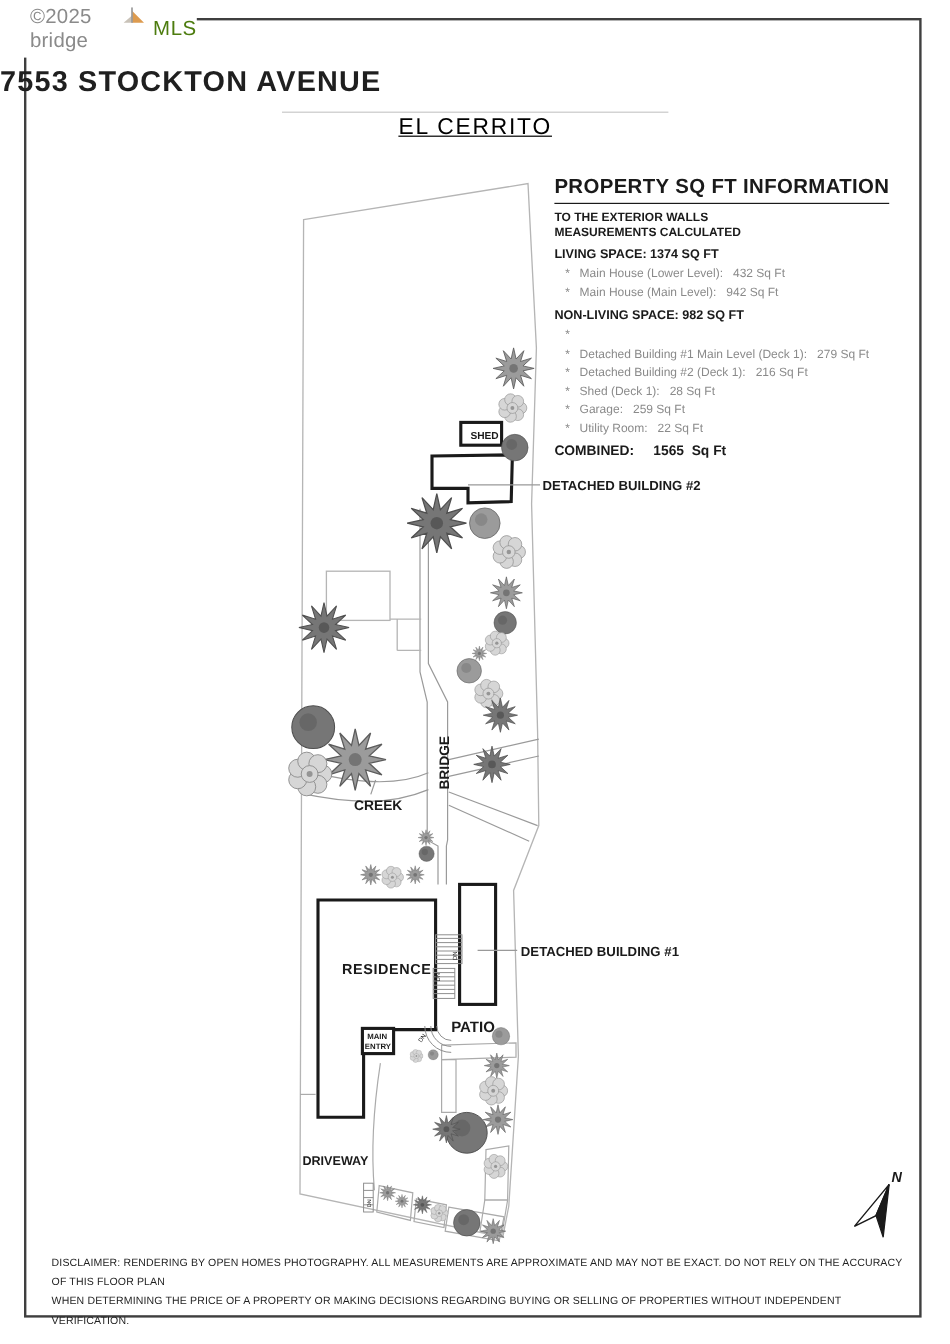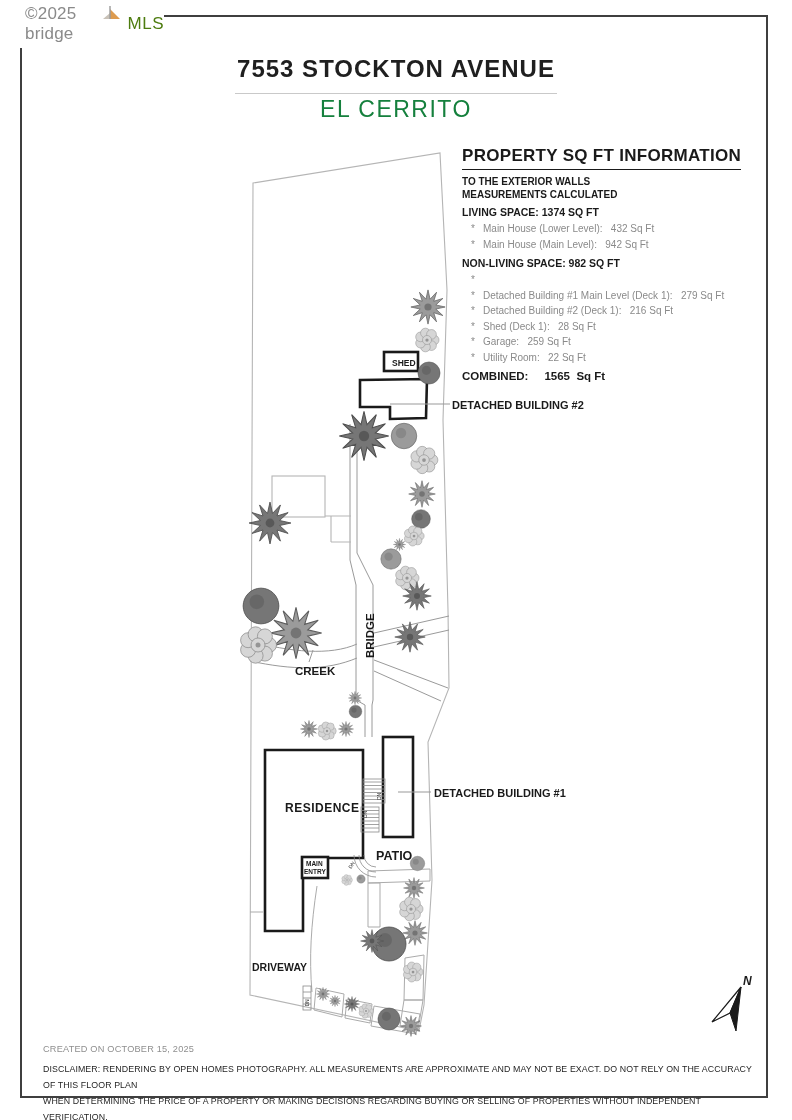--- a/index.html
+++ b/index.html
@@ -7,26 +7,26 @@
        font-family:"Liberation Sans",sans-serif;color:#1a1a1a;}
   .page-border{position:absolute;left:20px;top:15px;width:748px;height:1083px;
        border:2px solid #3f3f3f;box-sizing:border-box;}
   
   .logo-box{position:absolute;left:0;top:0;width:164px;height:48px;background:#fff;
        z-index:6;display:flex;align-items:center;padding-left:25px;box-sizing:border-box;}
   .logo-copy{font-size:17px;color:#8a8a8a;letter-spacing:.2px;}
   .logo-brand{font-size:17px;color:#4d7c0f;letter-spacing:.5px;}
   .logo-icon{position:absolute;left:98px;top:6px;}
   
-  .page-title{position:absolute;top:55px;left:0;width:100%;text-align:center;
+  .page-title{position:absolute;top:55px;left:0;width:100%;text-align:left;
        font-size:24px;font-weight:bold;letter-spacing:1px;color:#1f1f1f;}
   .title-rule{position:absolute;top:93px;left:235px;width:322px;height:0;
        border-top:1px solid #c9c9c9;}
   .page-subtitle{position:absolute;top:96px;left:0;width:100%;text-align:center;
-       font-size:23px;letter-spacing:1.5px;color:#15803d;}
+       font-size:19px;letter-spacing:1.5px;color:#000000;text-decoration:underline;}
   
   .info{position:absolute;left:462px;top:146px;width:310px;z-index:4;}
   .info-heading{font-size:17px;font-weight:bold;letter-spacing:.3px;display:inline-block;
        border-bottom:1.5px solid #1a1a1a;padding-bottom:3px;margin-bottom:6px;}
   .info-note{font-size:10px;font-weight:bold;line-height:12.5px;}
   .sec-heading{font-size:10.5px;font-weight:bold;margin-top:5px;margin-bottom:3px;}
   .bullet-row{display:flex;font-size:10px;color:#8a8a8a;line-height:15.5px;}
   .bullet{width:12px;margin-left:9px;flex:none;}
   .bullet-text{white-space:pre;}
   .combined{font-size:11.5px;font-weight:bold;margin-top:5px;white-space:pre;}
@@ -251,16 +251,15 @@
   <text x="0" y="0" font-size="4.5" transform="translate(309,1006) rotate(-90)">DN</text>
 
   <g>
     <polygon points="741,987 712,1022 730,1013" fill="#ffffff" stroke="#1a1a1a" stroke-width="1.2"></polygon>
     <polygon points="741,987 730,1013 736,1031" fill="#1a1a1a" stroke="#1a1a1a" stroke-width="1"></polygon>
     <text x="743" y="985" font-size="12" font-style="italic" font-weight="bold">N</text>
   </g>
 </svg>
 
 <div class="footer">
-  <div class="footer-created">CREATED ON OCTOBER 15, 2025</div>
   <div class="footer-line">DISCLAIMER: RENDERING BY OPEN HOMES PHOTOGRAPHY. ALL MEASUREMENTS ARE APPROXIMATE AND MAY NOT BE EXACT. DO NOT RELY ON THE ACCURACY OF THIS FLOOR PLAN</div>
   <div class="footer-line">WHEN DETERMINING THE PRICE OF A PROPERTY OR MAKING DECISIONS REGARDING BUYING OR SELLING OF PROPERTIES WITHOUT INDEPENDENT VERIFICATION.</div>
 </div>
 
 </body></html>

